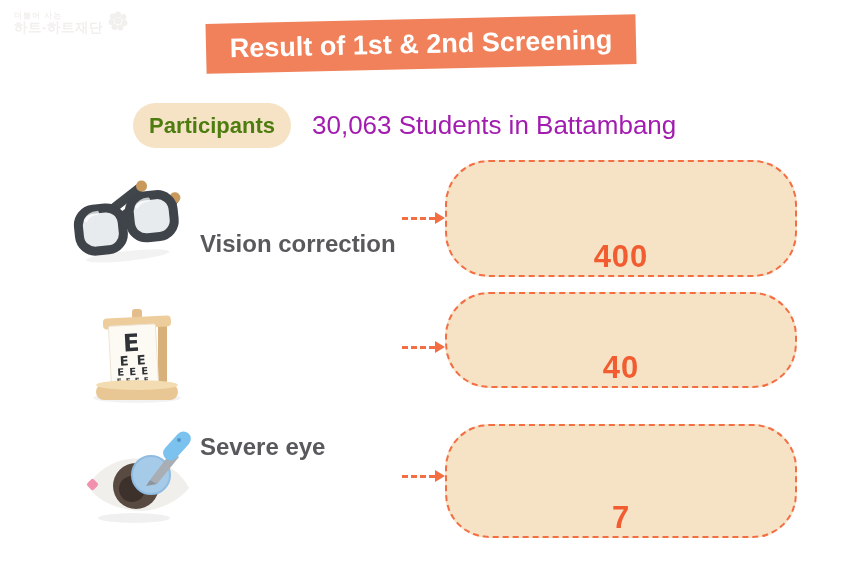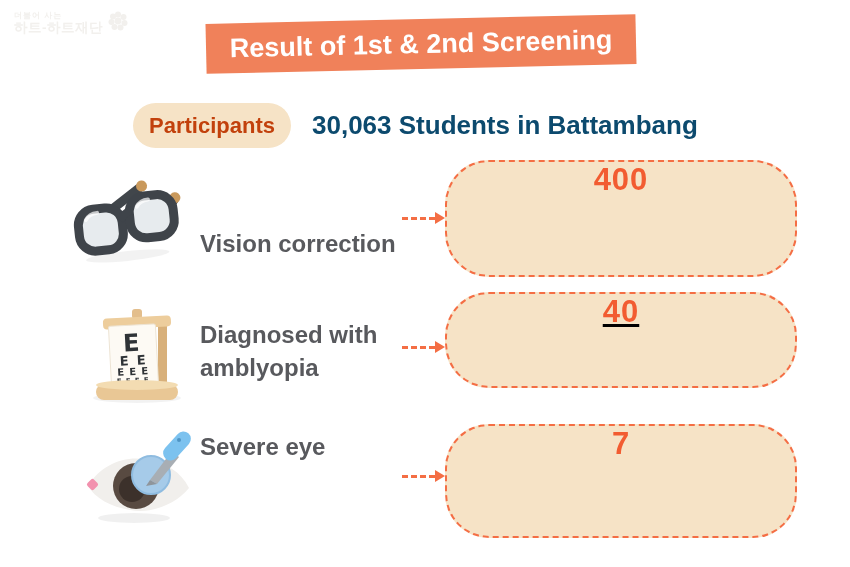--- a/index.html
+++ b/index.html
@@ -21,44 +21,44 @@
     display:flex; align-items:center; justify-content:center;
   }
   .banner-title { color:#ffffff; font-size:27px; font-weight:700; white-space:nowrap; }
 
   
   .pill {
     position:absolute; left:133px; top:103px; width:158px; height:45px;
     background:#F6E3C6; border-radius:23px;
     display:flex; align-items:center; justify-content:center;
   }
-  .pill-label { color:#c2410c; font-size:22px; font-weight:700; }
+  .pill-label { color:#4d7c0f; font-size:22px; font-weight:700; }
   .participants-value {
     position:absolute; left:312px; top:103px; height:45px;
     display:flex; align-items:center;
-    color:#0c4a6e; font-size:26px; font-weight:700; white-space:nowrap;
+    color:#a21caf; font-size:26px; font-weight:400; white-space:nowrap;
   }
 
   .row-icon { position:absolute; }
   .row-label { position:absolute; font-size:24px; font-weight:700; color:#58595D; line-height:33px; }
   .row-label span { display:block; }
 
   .arrow { position:absolute; display:flex; align-items:center; }
   .arrow .dash { display:block; width:33px; height:0; border-top:3px dashed #F46E44; }
   .arrow .head { display:block; width:0; height:0; border-top:6px solid transparent; border-bottom:6px solid transparent; border-left:10px solid #F46E44; }
 
   .result-box {
     position:absolute; width:352px; background:#F6E3C6;
     border:2px dashed #F46E44; border-radius:44px;
-    display:flex; align-items:flex-start; justify-content:center;
+    display:flex; align-items:flex-end; justify-content:center;
   }
   .result-value { color:#F25C31; font-size:31px; font-weight:700; letter-spacing:1px; }
 
   .box1 { left:445px; top:160px; height:117px; }
-  .box2 { left:445px; top:292px; height:96px;text-decoration:underline; }
+  .box2 { left:445px; top:292px; height:96px; }
   .box3 { left:445px; top:424px; height:114px; }
   .arrow1 { left:402px; top:212px; }
   .arrow2 { left:402px; top:341px; }
   .arrow3 { left:402px; top:470px; }
   .icon1 { left:68px; top:174px; }
   .icon2 { left:84px; top:294px; }
   .icon3 { left:84px; top:428px; }
   .label1 { left:200px; top:186px;margin-top:41px; }
   .label2 { left:200px; top:318px; }
   .label3 { left:200px; top:430px; }
@@ -146,24 +146,20 @@
             <text x="43" y="89" font-size="7">E</text>
             <text x="52" y="89" font-size="7">E</text>
             <text x="61" y="89" font-size="7">E</text>
         </g>
         <rect x="42" y="90" width="14" height="1" fill="#C9C2B5"></rect>
       </g>
       <rect x="12" y="90" width="82" height="16" rx="8" fill="#E9C795"></rect>
       <ellipse cx="53" cy="91" rx="41" ry="5" fill="#F3DCB2"></ellipse>
     </svg>
   </div>
-  <div class="row-label label2">
-    <span>Diagnosed with</span>
-    <span>amblyopia</span>
-  </div>
   <div class="arrow arrow2">
     <span class="dash"></span>
       <span class="head"></span>
   </div>
   <div class="result-box box2">
     <span class="result-value">40</span>
   </div>
 
   <div class="row-icon icon3">
     <svg width="110" height="102" viewBox="0 0 110 102">

